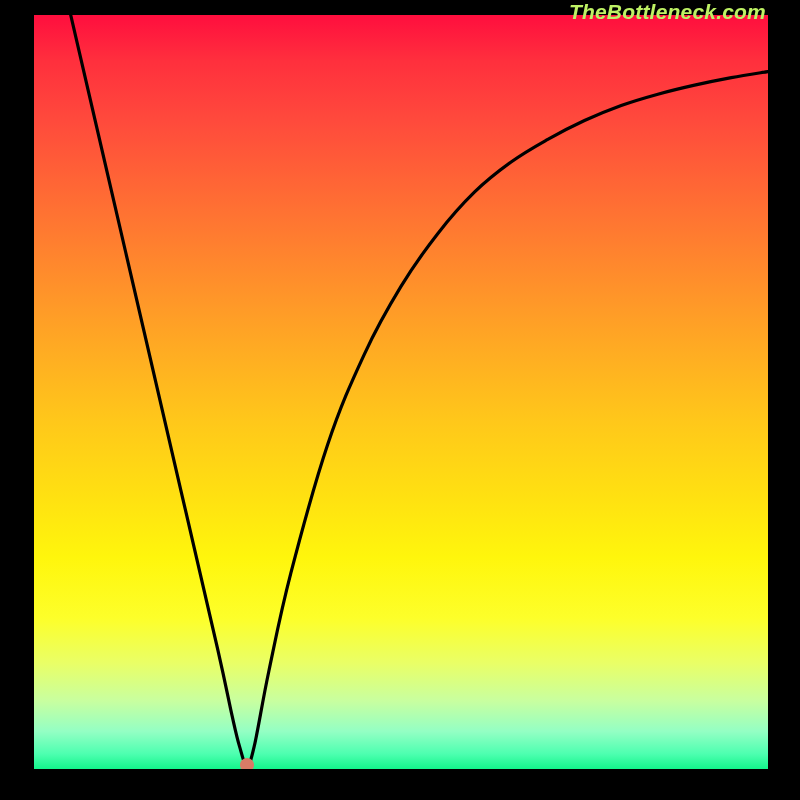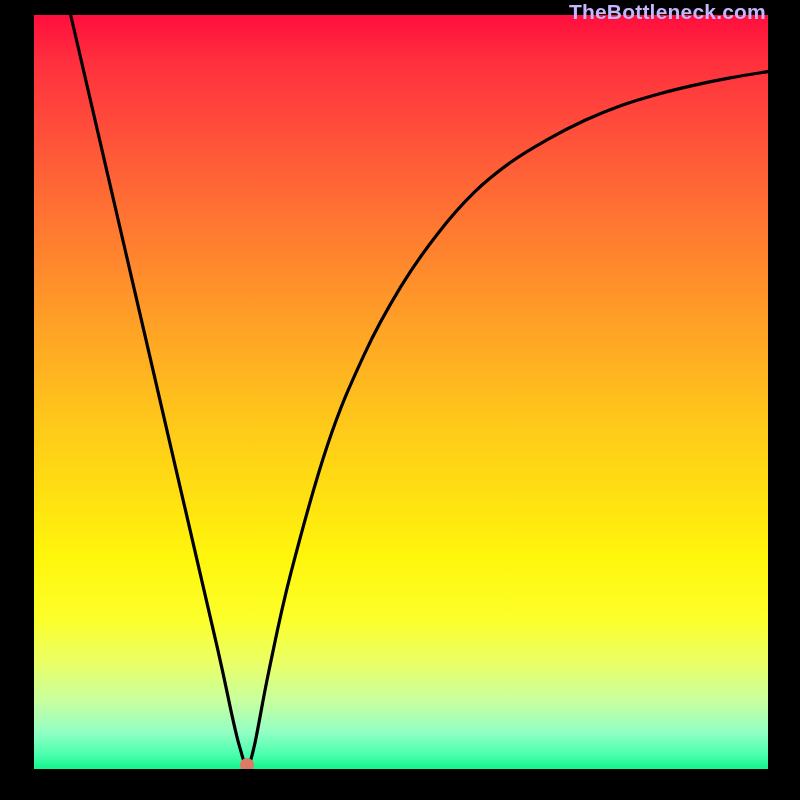--- a/index.html
+++ b/index.html
@@ -44,22 +44,23 @@
     position: absolute;
     inset: 0;
   }
   .watermark {
     position: absolute;
     top: 0;
     right: 34px;
     font-family: Arial, Helvetica, sans-serif;
     font-size: 21px;
     font-weight: 600;
-    color: #c4b5fd;
+    color: #bef264;
     letter-spacing: 0.2px;
+    font-style: italic;
   }
   .marker-dot {
     position: absolute;
     width: 14px;
     height: 14px;
     border-radius: 50%;
     background: #d97b66;
     transform: translate(-50%, -50%);
   }
 </style>

